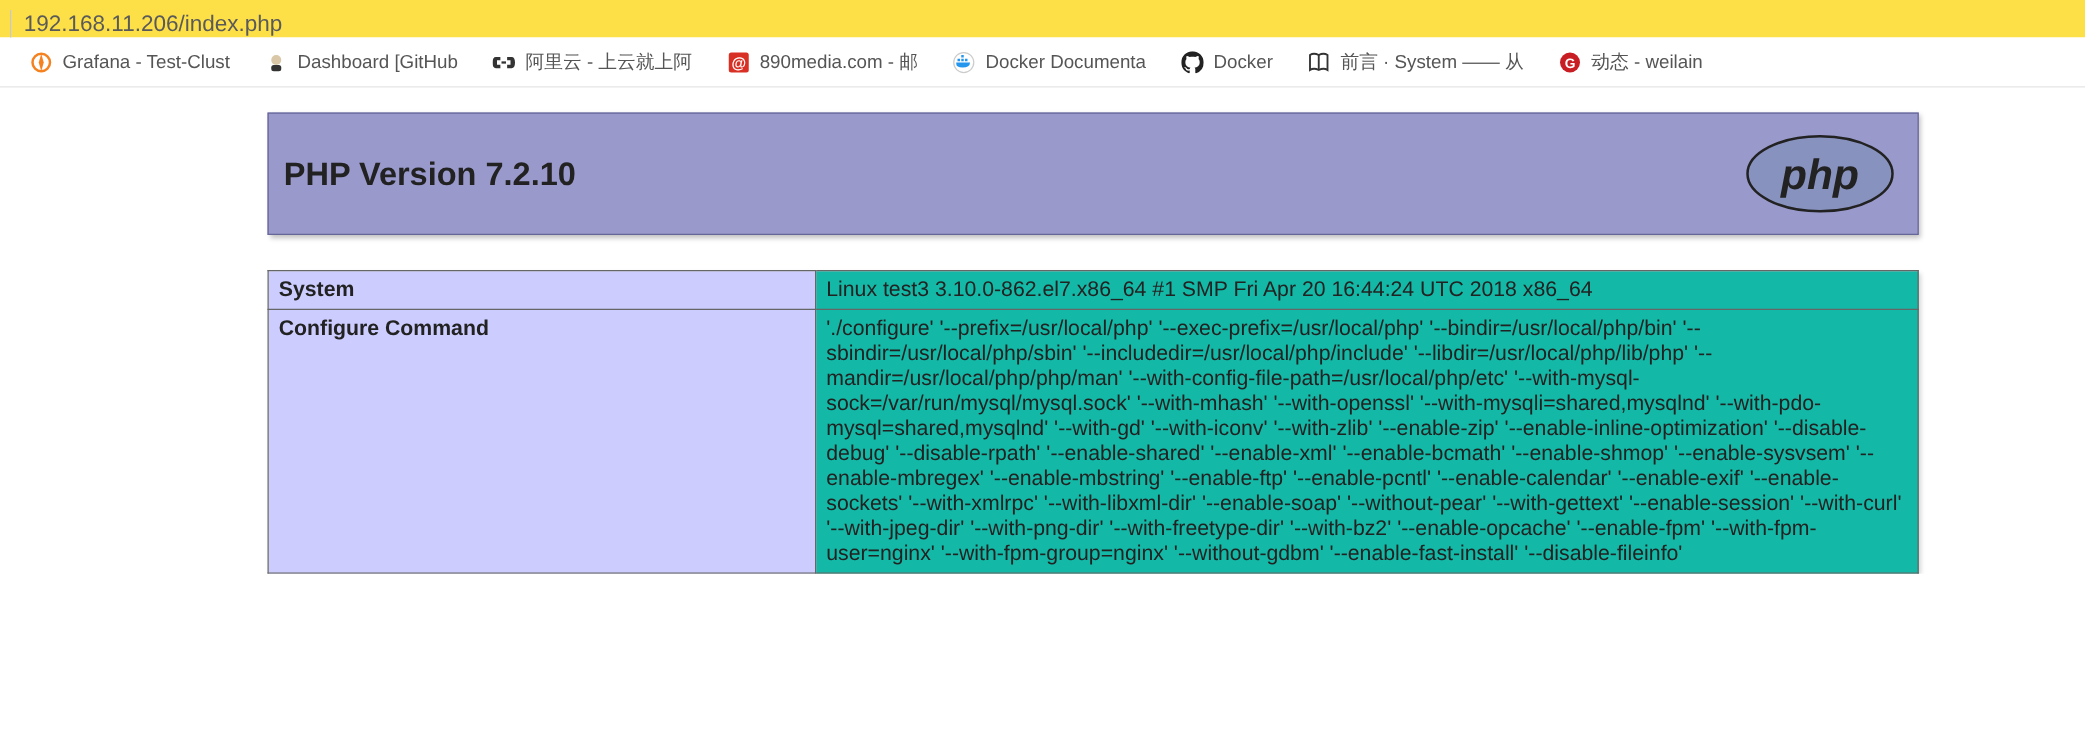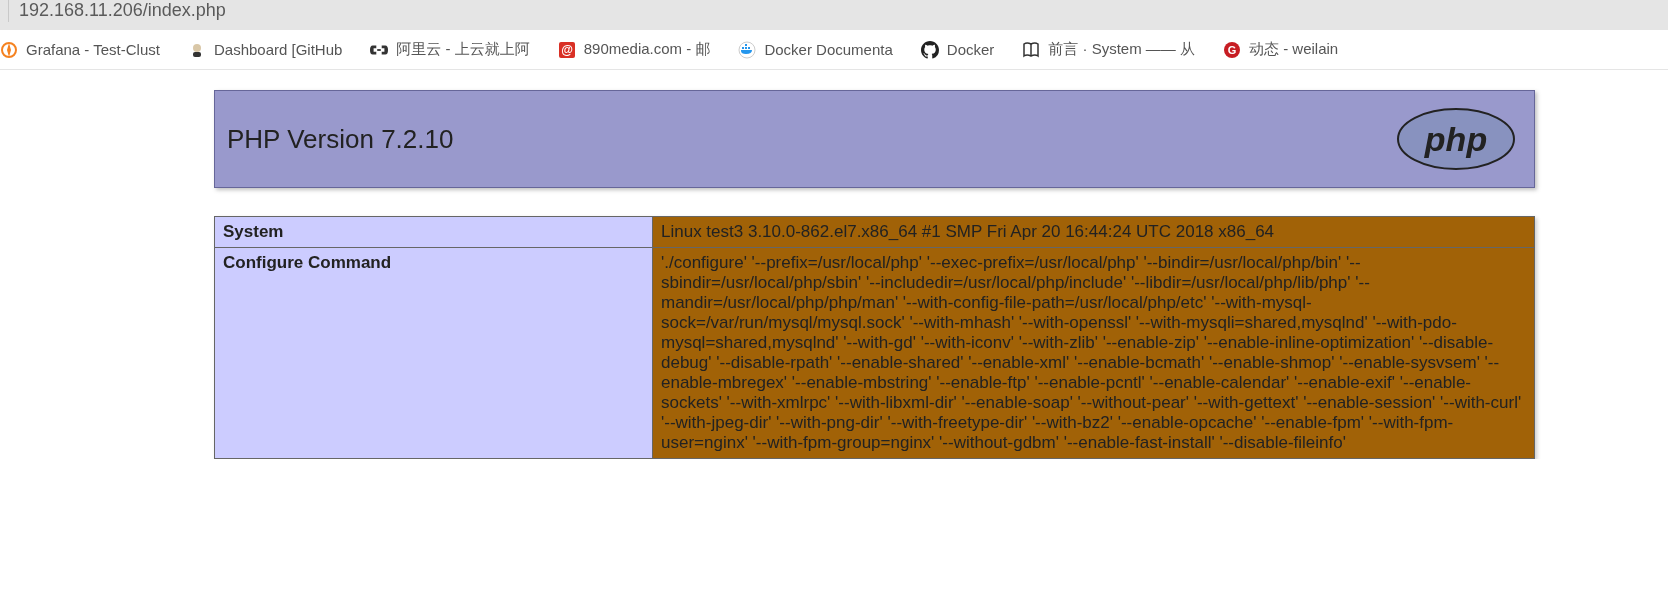--- a/index.html
+++ b/index.html
@@ -5,41 +5,41 @@
     * { margin: 0; padding: 0; box-sizing: border-box; }
     body {
       font-family: "Segoe UI", Tahoma, Arial, sans-serif;
       background: #ffffff;
       width: 1668px;
       overflow: hidden;
     }
     .addr-bar {
       height: 30px;
       display: flex;
-      align-items: flex-start;
+      align-items: flex-end;
       padding-left: 8px;
-      background: #e5e5e5;
+      background: #fde047;
       border-bottom: 0;
     }
     .addr-divider {
       width: 1px;
       height: 22px;
       background: #c9c9c9;
       margin-right: 10px;
     }
     .addr-text {
       color: #5a5a5a;
       font-size: 18px;
     }
     .bookmarks-bar {
       height: 40px;
       display: flex;
       align-items: center;
       gap: 28px;
-      padding-left: 0;
+      padding-left: 24px;
       background: #ffffff;
       border-bottom: 1px solid #e5e5e5;
       overflow: hidden;
     }
     .bookmark {
       display: flex;
       align-items: center;
       gap: 8px;
       color: #555;
       font-size: 15px;
@@ -63,21 +63,21 @@
       background: #9999cc;
       border: 1px solid #666699;
       display: flex;
       align-items: center;
       justify-content: space-between;
       padding: 0 18px 0 12px;
       box-shadow: 2px 2px 4px rgba(0,0,0,0.25);
     }
     .php-header h1 {
       font-size: 26px;
-      font-weight: normal;
+      font-weight: bold;
       color: #222;
     }
     .php-logo {
       width: 120px;
       height: 64px;
     }
     .info-table {
       margin-top: 28px;
       width: 1321px;
       border-collapse: collapse;
@@ -89,21 +89,21 @@
       border: 1px solid #666;
       padding: 5px 8px;
       vertical-align: top;
     }
     .info-table td.key {
       width: 438px;
       background: #ccccff;
       font-weight: bold;
     }
     .info-table td.val {
-      background: #a16207;
+      background: #14b8a6;
     }
   </style>
 </head>
 <body>
 
 <div class="addr-bar">
   <div class="addr-divider"></div>
   <span class="addr-text">192.168.11.206/index.php</span>
 </div>
 

